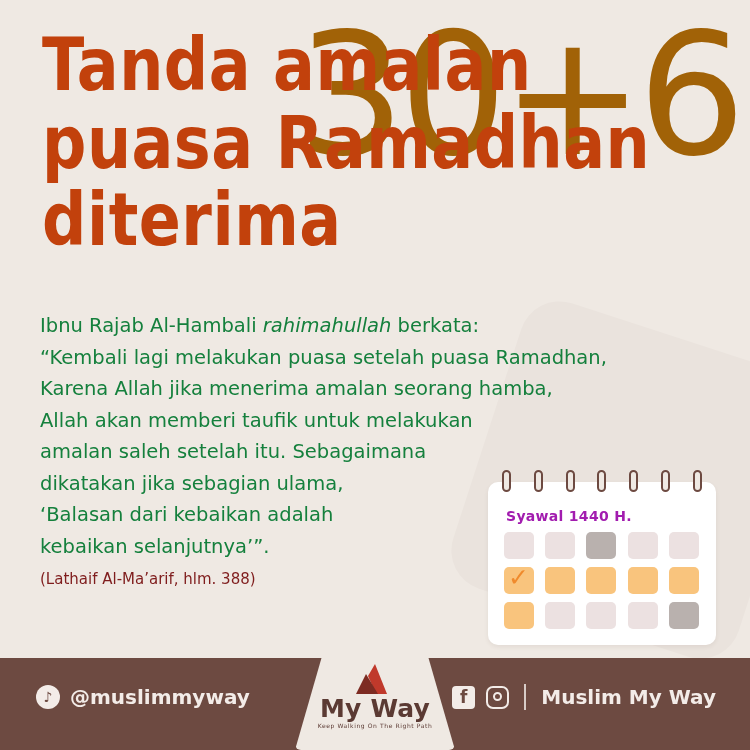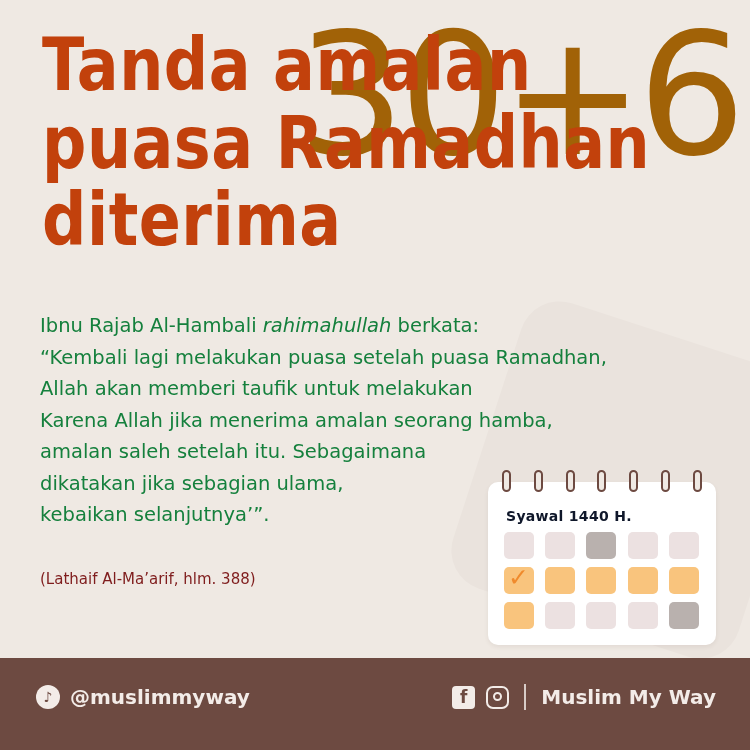--- a/index.html
+++ b/index.html
@@ -132,21 +132,21 @@
     border-radius: 5px;
     background: #efe9e3;
     box-sizing: border-box;
   }
   .cal-title {
     position: absolute;
     left: 18px;
     top: 38px;
     font-size: 14px;
     font-weight: bold;
-    color: #0f172a;
+    color: #a21caf;
     letter-spacing: 0.3px;
   }
   .cal-grid {
     position: absolute;
     left: 16px;
     top: 62px;
     width: 198px;
     display: grid;
     grid-template-columns: repeat(5, 1fr);
     grid-gap: 8px;
@@ -314,24 +314,25 @@
 
   <div class="headline">
     <span class="hl-line">Tanda amalan</span>
     <span class="hl-line">puasa Ramadhan</span>
     <span class="hl-line">diterima</span>
   </div>
 
   <div class="body-copy">
     <span class="ln"><span>Ibnu Rajab Al-Hambali </span><span class="it">rahimahullah</span><span> berkata:</span></span>
     <span class="ln">“Kembali lagi melakukan puasa setelah puasa Ramadhan,</span>
+    <span class="ln">Karena Allah jika menerima amalan seorang hamba,</span>
     <span class="ln">Allah akan memberi taufik untuk melakukan</span>
-    <span class="ln">Karena Allah jika menerima amalan seorang hamba,</span>
     <span class="ln">amalan saleh setelah itu. Sebagaimana</span>
     <span class="ln">dikatakan jika sebagian ulama,</span>
+    <span class="ln">‘Balasan dari kebaikan adalah</span>
     <span class="ln">kebaikan selanjutnya’”.</span>
   </div>
 
   <div class="source">(Lathaif Al-Ma’arif, hlm. 388)</div>
 
   <div class="calendar">
     <div class="cal-body"></div>
     <div class="cal-rings">
       <span class="ring"></span>
       <span class="ring"></span>
@@ -371,14 +372,23 @@
       <span>@muslimmyway</span>
     </div>
     <div class="footer-right">
       <span class="fb-icon">f</span>
       <span class="ig-icon"></span>
       <span class="divider-v"></span>
       <span>Muslim My Way</span>
     </div>
   </div>
 
+  <div class="logo-wrap">
+    <div class="logo-bg"></div>
+    <svg class="logo-mark" viewBox="0 0 42 30">
+      <path d="M21 0 L33 30 L22 30 L14 12 Z" fill="#c0392b"></path>
+      <path d="M12 10 L24 30 L2 30 Z" fill="#7d2b22"></path>
+    </svg>
+    <div class="logo-text">My Way</div>
+    <div class="logo-sub">Keep Walking On The Right Path</div>
+  </div>
 
 </div>
 
 </body></html>

